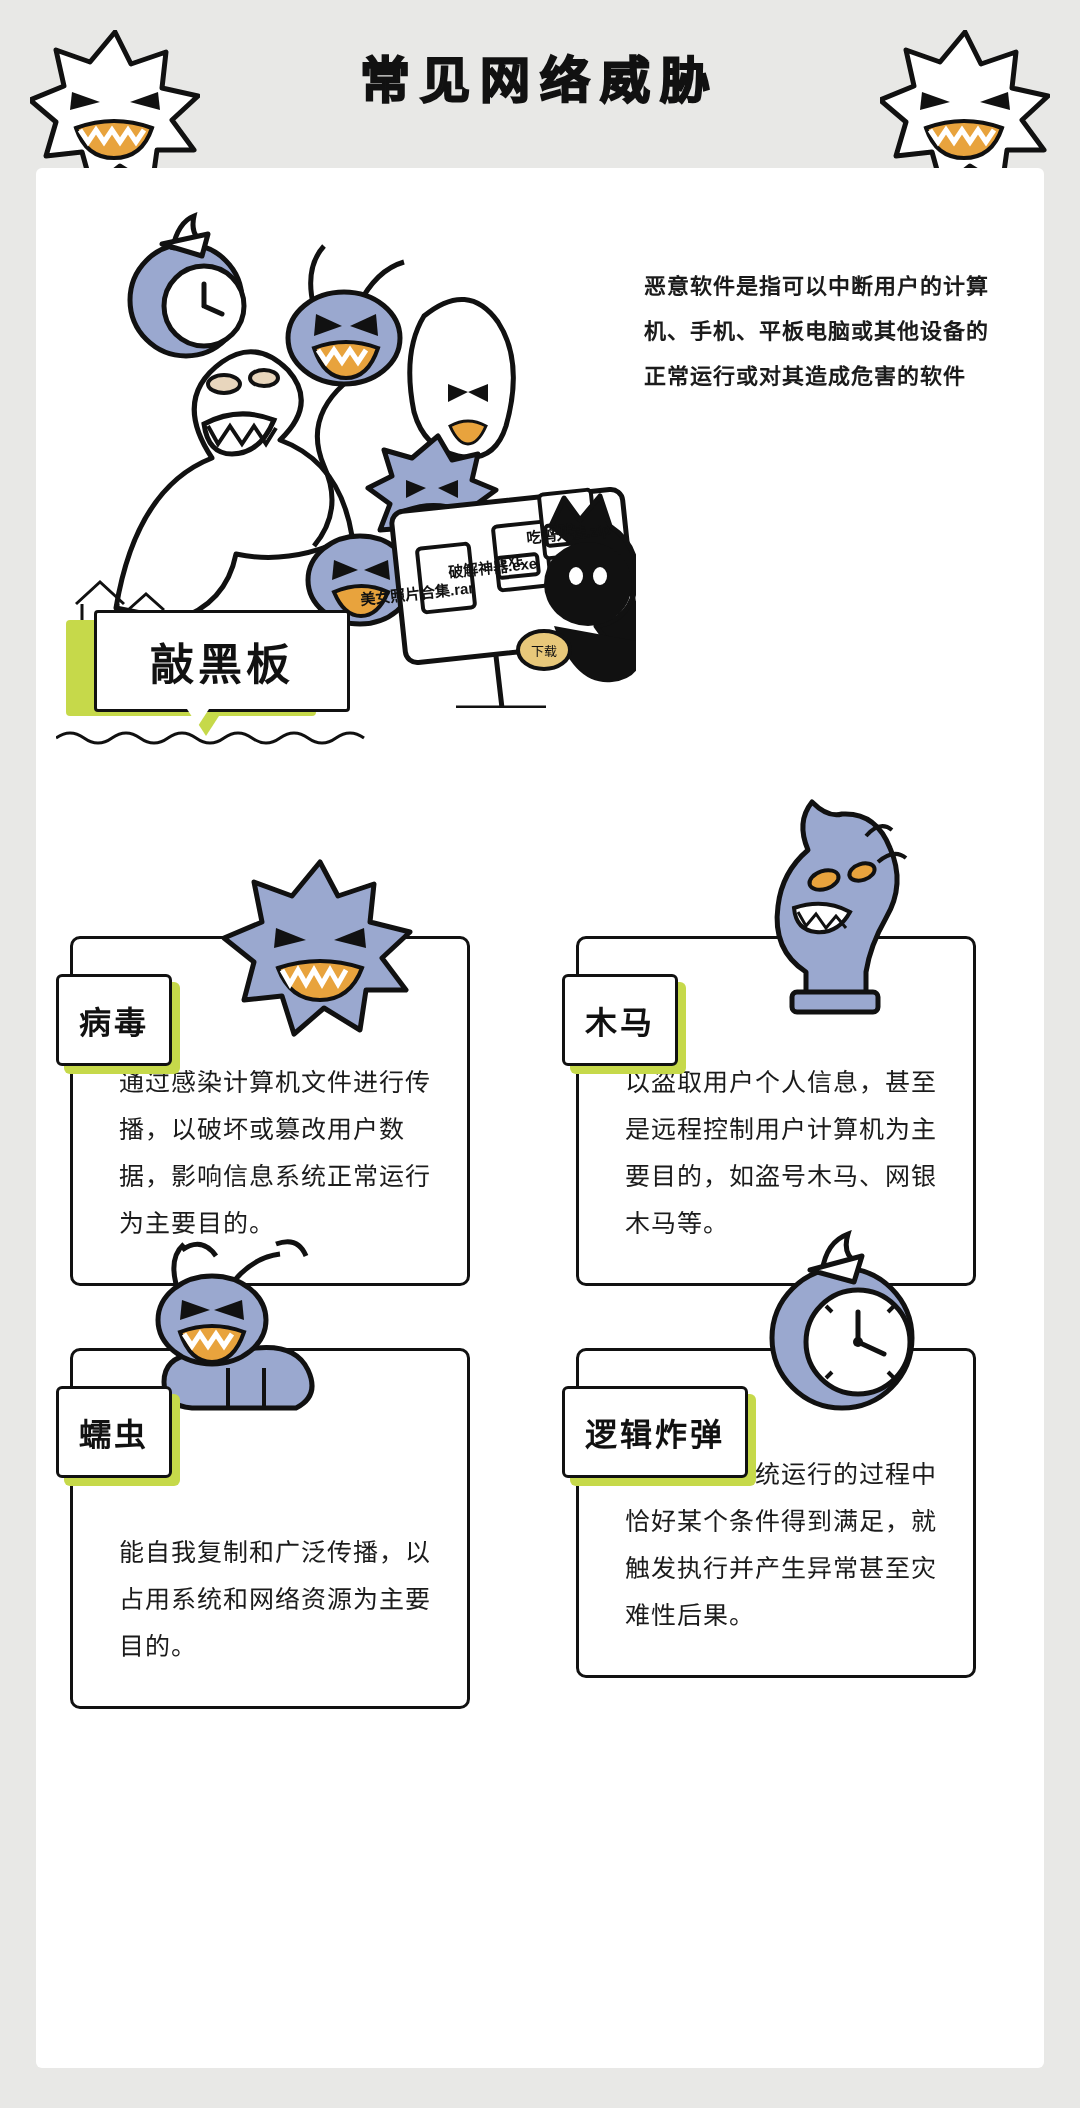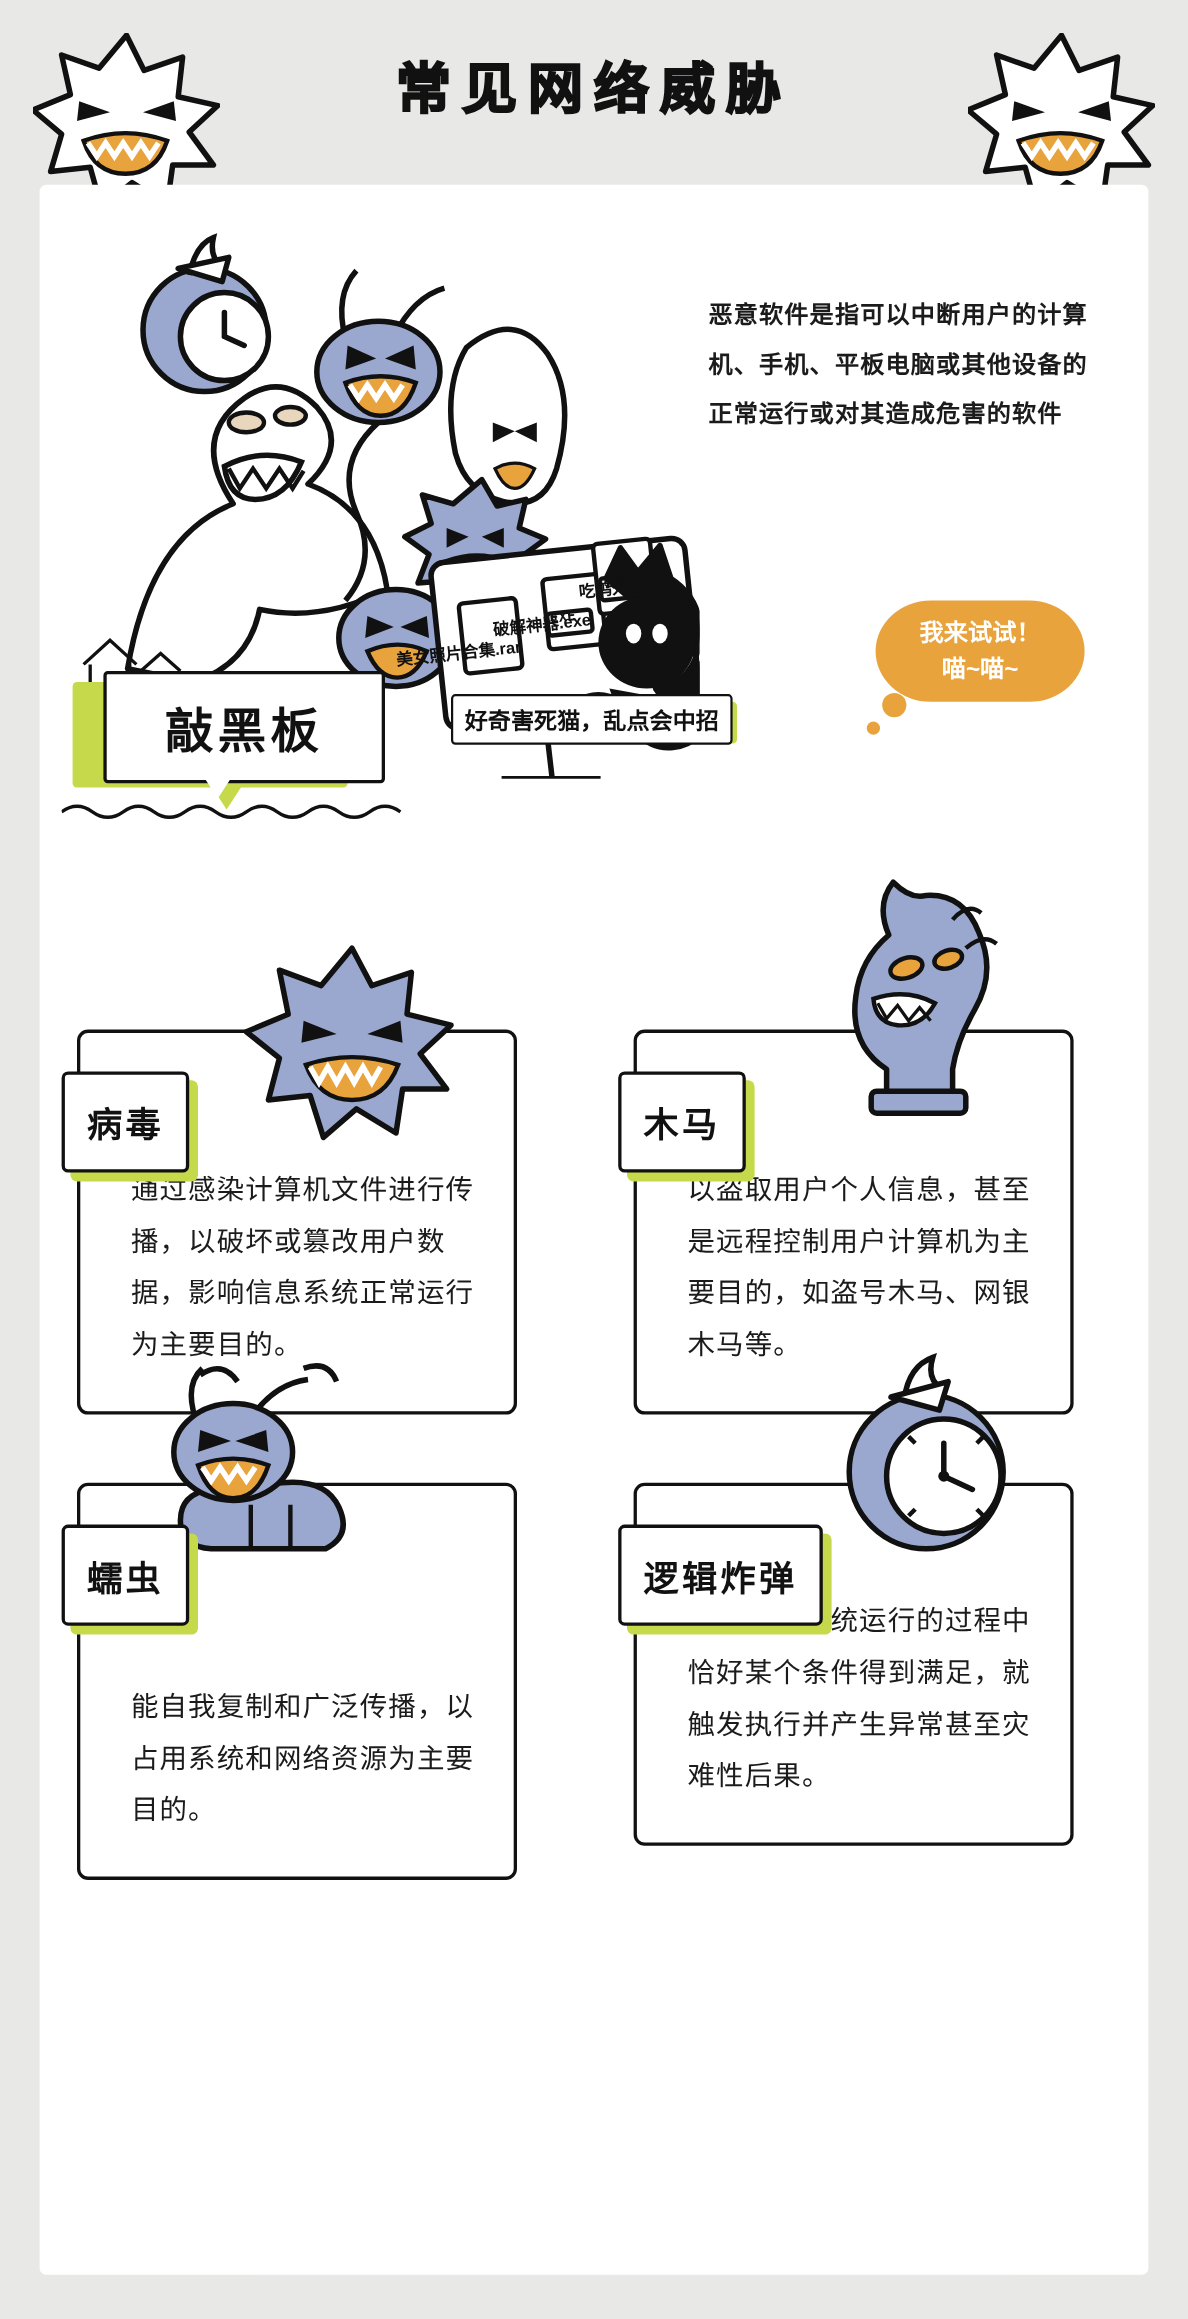--- a/index.html
+++ b/index.html
@@ -250,30 +250,21 @@
     
     <div style="position:absolute;left:284px;top:394px;font-size:15px;font-weight:bold;color:#111;transform:rotate(-6deg);">美女照片合集.rar</div>
     <div style="position:absolute;left:372px;top:368px;font-size:15px;font-weight:bold;color:#111;transform:rotate(-6deg);">破解神器.exe</div>
     <div style="position:absolute;left:450px;top:334px;font-size:15px;font-weight:bold;color:#111;transform:rotate(-6deg);">吃鸡外挂.zip</div>
     <div class="mono" style="position:absolute;left:424px;top:366px;font-size:13px;font-weight:bold;color:#111;transform:rotate(-6deg);">EXE</div>
     <div class="mono" style="position:absolute;left:474px;top:334px;font-size:13px;font-weight:bold;color:#111;transform:rotate(-6deg);">ZIP</div>
   </div>
 
   <div class="intro">恶意软件是指可以中断用户的计算机、手机、平板电脑或其他设备的正常运行或对其造成危害的软件</div>
 
-  <div class="bubble">
-    <div>我来试试！</div>
-    <div>喵~喵~</div>
-    <span class="dot1"></span>
-    <span class="dot2"></span>
-  </div>
-
-  <div class="caption">
-    <span>好奇害死猫，乱点会中招</span>
-  </div>
+
 
   <svg class="house" viewBox="0 0 120 64">
     <path d="M10 40 L34 18 L58 40 M16 40 L16 60 L52 60 L52 40" fill="none" stroke="#111" stroke-width="3"></path>
     <path d="M62 46 L80 30 L98 46 M68 46 L68 60 L92 60 L92 46" fill="none" stroke="#111" stroke-width="3"></path>
   </svg>
 
   <div class="board">
     <div class="board-tail"></div>
     <div class="board-inner">敲黑板</div>
     <div class="board-tail-in"></div>

